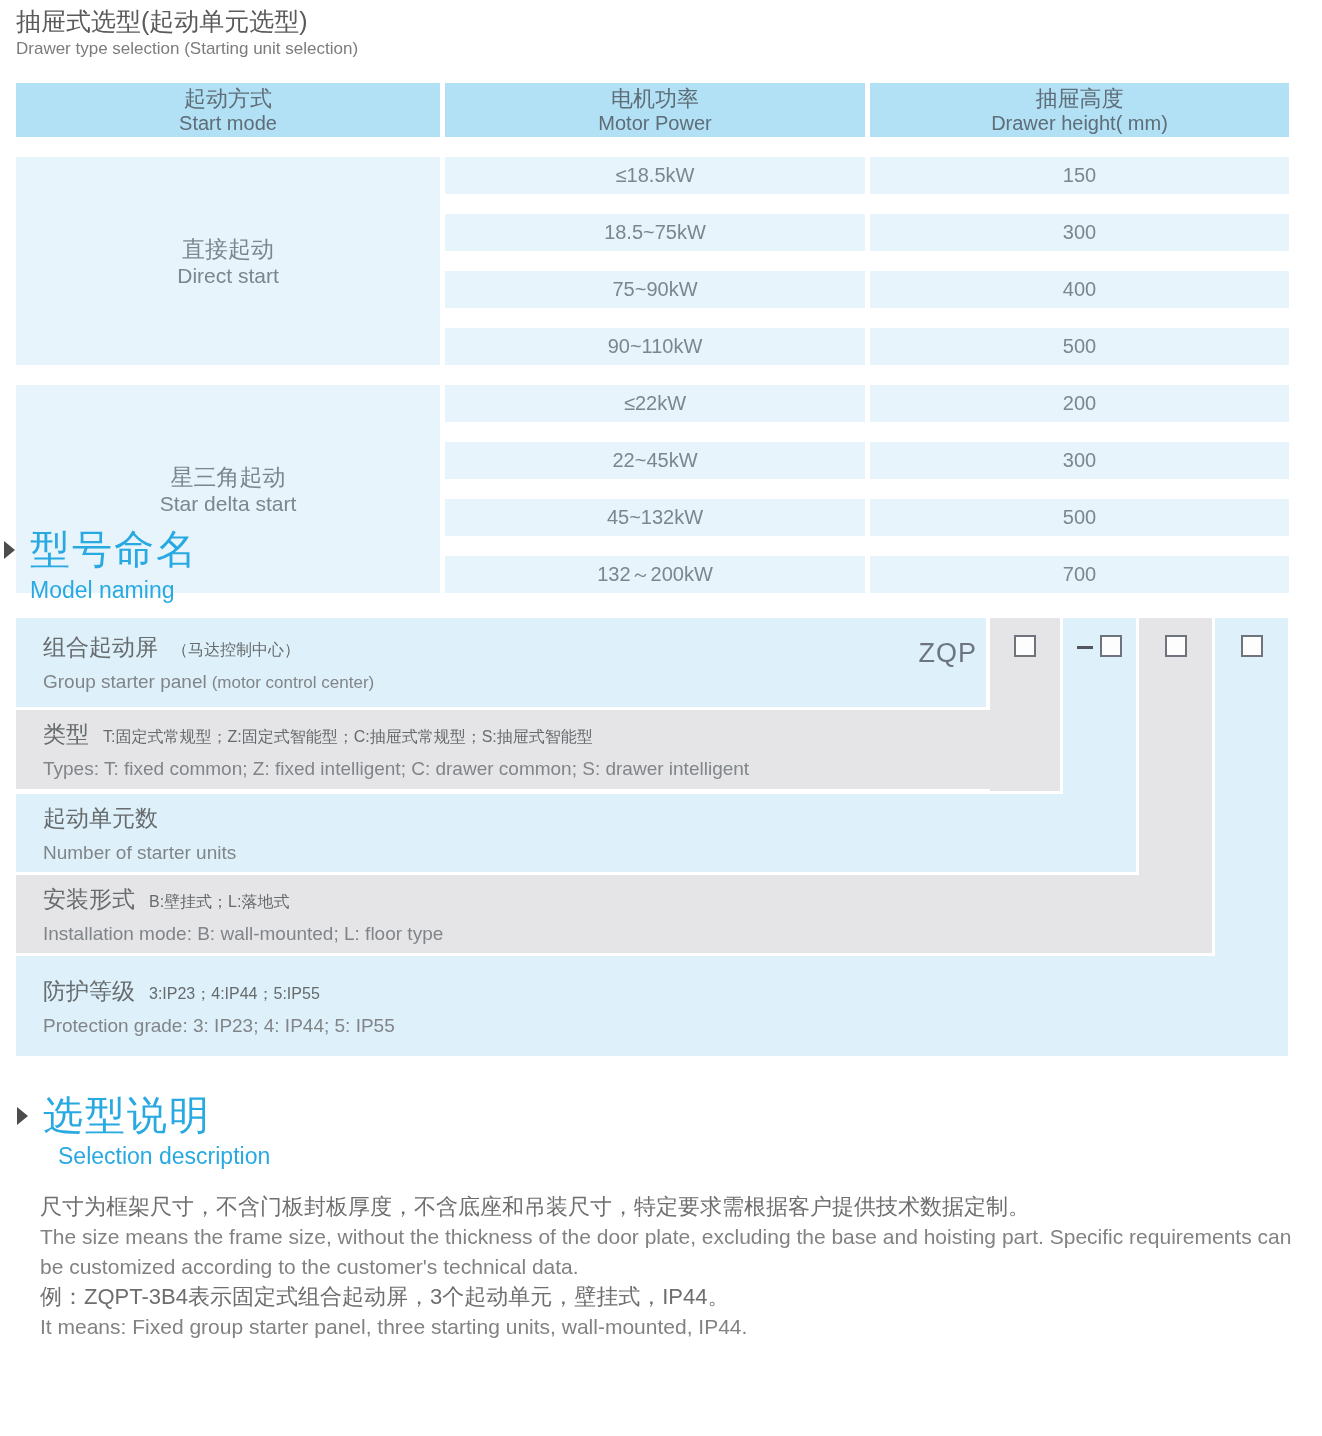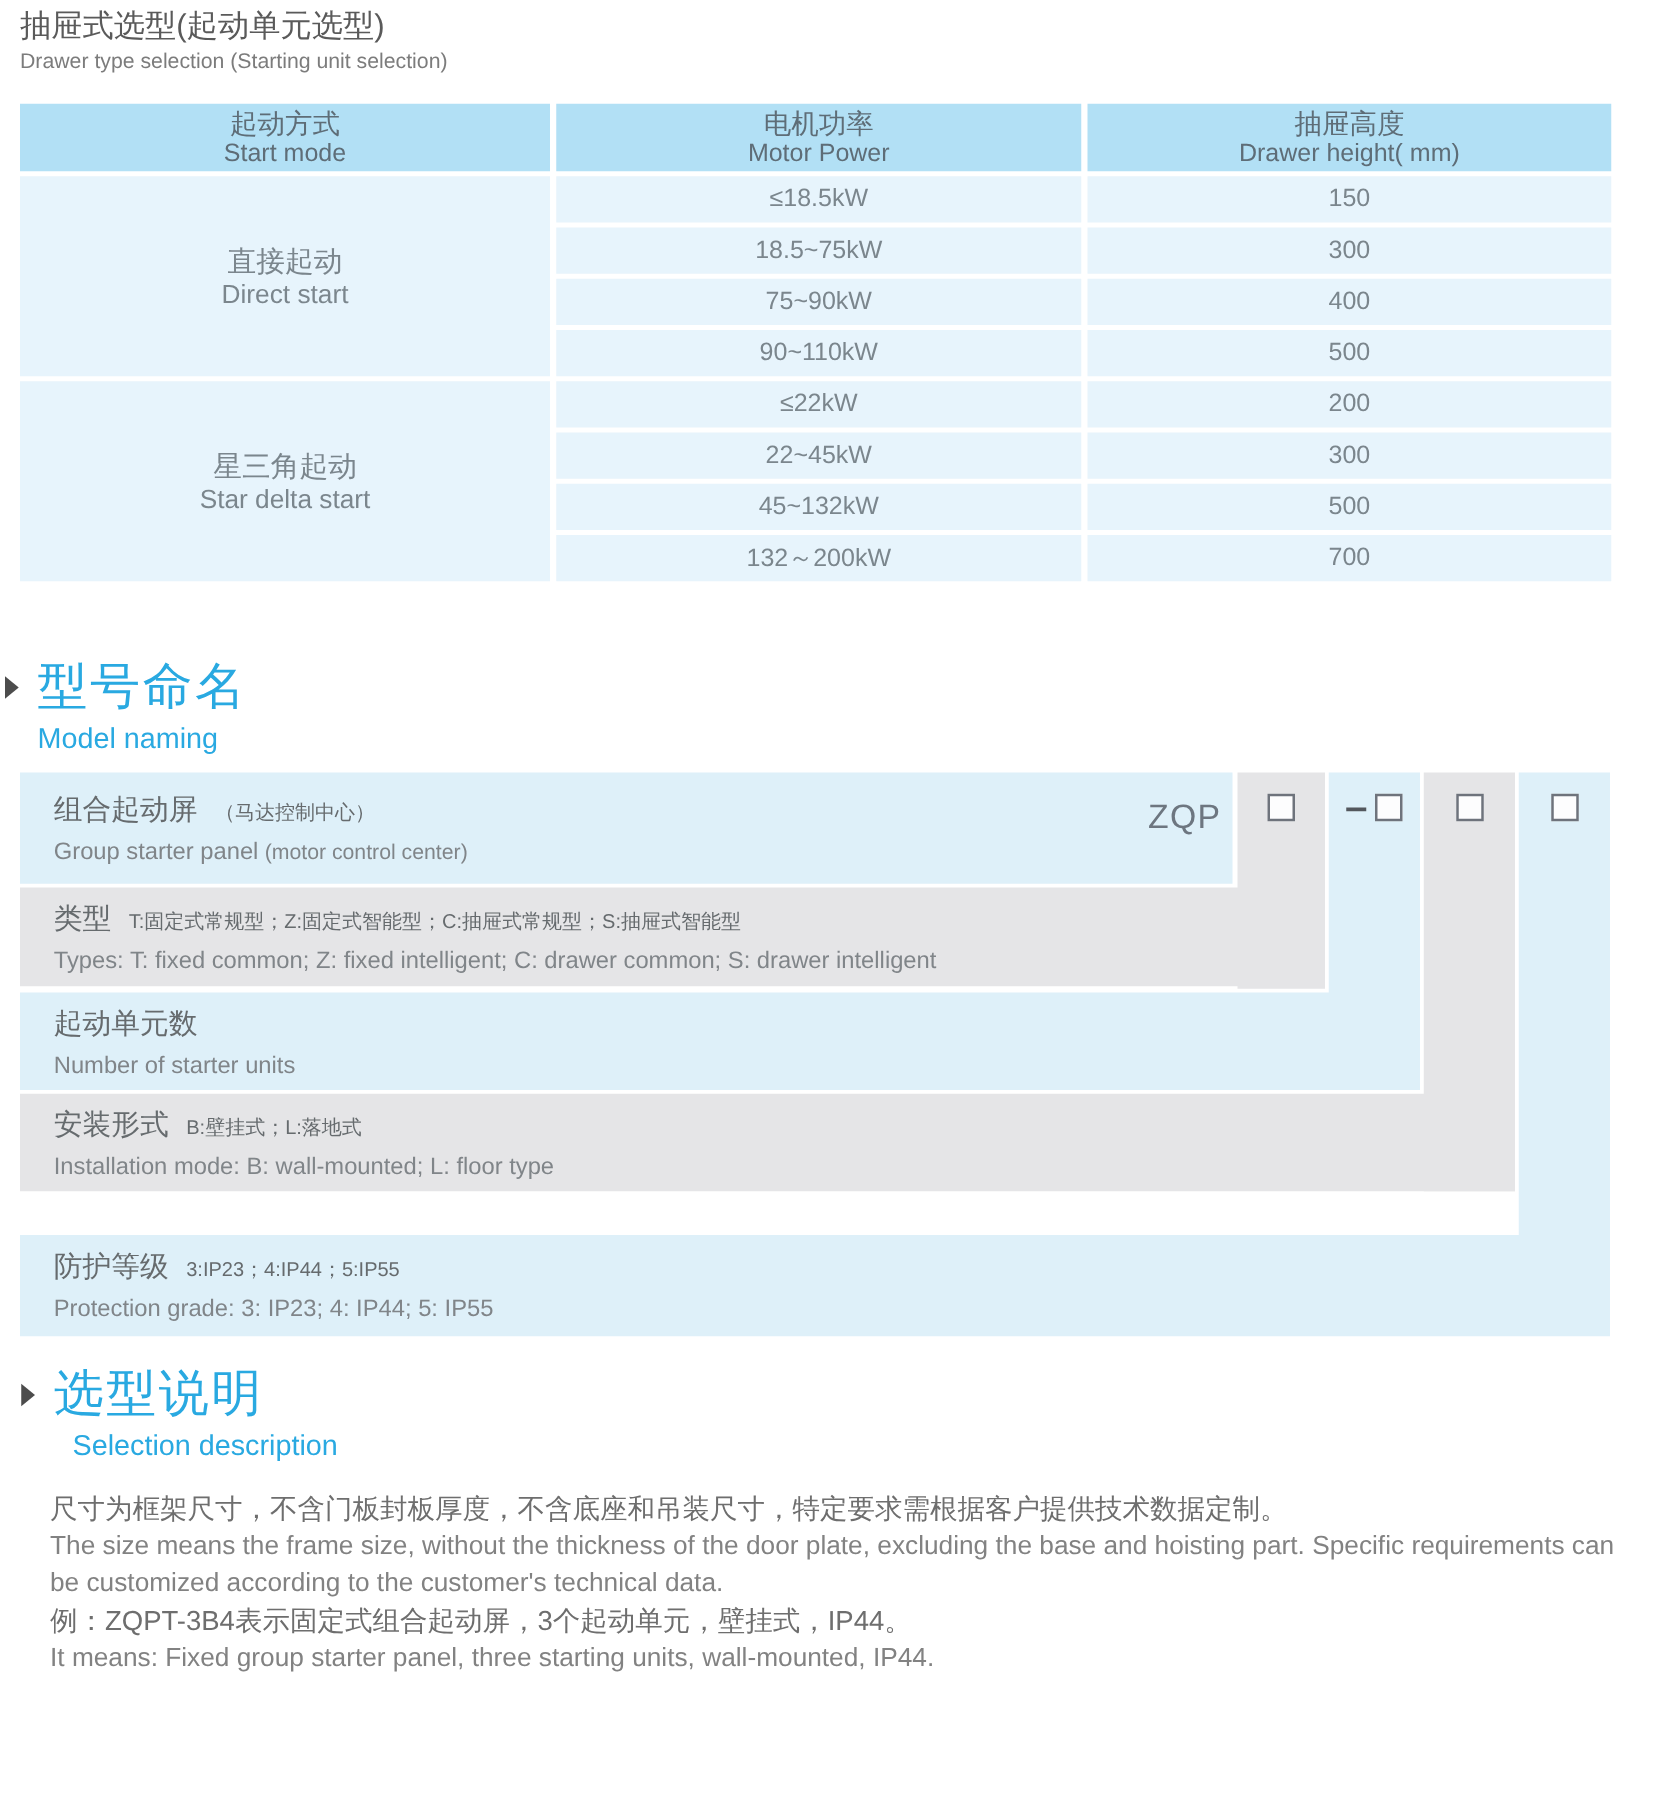--- a/index.html
+++ b/index.html
@@ -20,21 +20,21 @@
     position:relative;width:1322px;height:1436px;background:#ffffff;overflow:hidden;
     font-family:"Liberation Sans","DejaVu Sans",sans-serif;
   }
   
   .page-title-block{position:absolute;left:16px;top:6px;}
   .title-zh{font-size:25px;color:var(--txt-dark);line-height:30px;}
   .title-en{font-size:17px;color:#7c7c7c;line-height:26px;}
   
   .sel-table{
     position:absolute;left:16px;top:83px;
-    display:grid;grid-template-columns:424px 420px 419px;gap:4px 5px;
+    display:grid;grid-template-columns:424px 420px 419px;gap:20px 5px;
   }
   .th{
     background:var(--th-blue);height:54px;
     display:flex;flex-direction:column;align-items:center;justify-content:center;
     color:var(--tbl-head-txt);
   }
   .th-zh{font-size:22px;line-height:26px;}
   .th-en{font-size:20px;line-height:23px;}
   .mode-cell{
     background:var(--cell-blue);
@@ -64,21 +64,21 @@
   .diagram{position:absolute;left:16px;top:618px;width:1272px;height:419px;}
   .drow{
     position:absolute;left:0;
     display:flex;flex-direction:column;justify-content:center;
     padding-left:27px;
   }
   .r1{top:0;width:970px;height:89px;background:var(--diag-blue);}
   .r2{top:92px;width:1044px;height:79px;background:var(--diag-gray);}
   .r3{top:176px;width:1120px;height:78px;background:var(--diag-blue);}
   .r4{top:257px;width:1196px;height:78px;background:var(--diag-gray);}
-  .r5{top:338px;width:1272px;height:81px;background:var(--diag-blue);margin-top:32px;}
+  .r5{top:338px;width:1272px;height:100px;background:var(--diag-blue);}
   .drow .zh{color:#666b6e;}
   .zh-main{font-size:23px;}
   .zh-detail{font-size:16px;margin-left:14px;}
   .drow .en{font-size:19px;color:#808589;margin-top:8px;}
   .en-detail{font-size:17px;margin-left:5px;}
   .zqp{
     position:absolute;right:9px;top:20px;
     font-size:27px;color:#6d7680;letter-spacing:1px;text-align:center;
   }
   .dcol{

